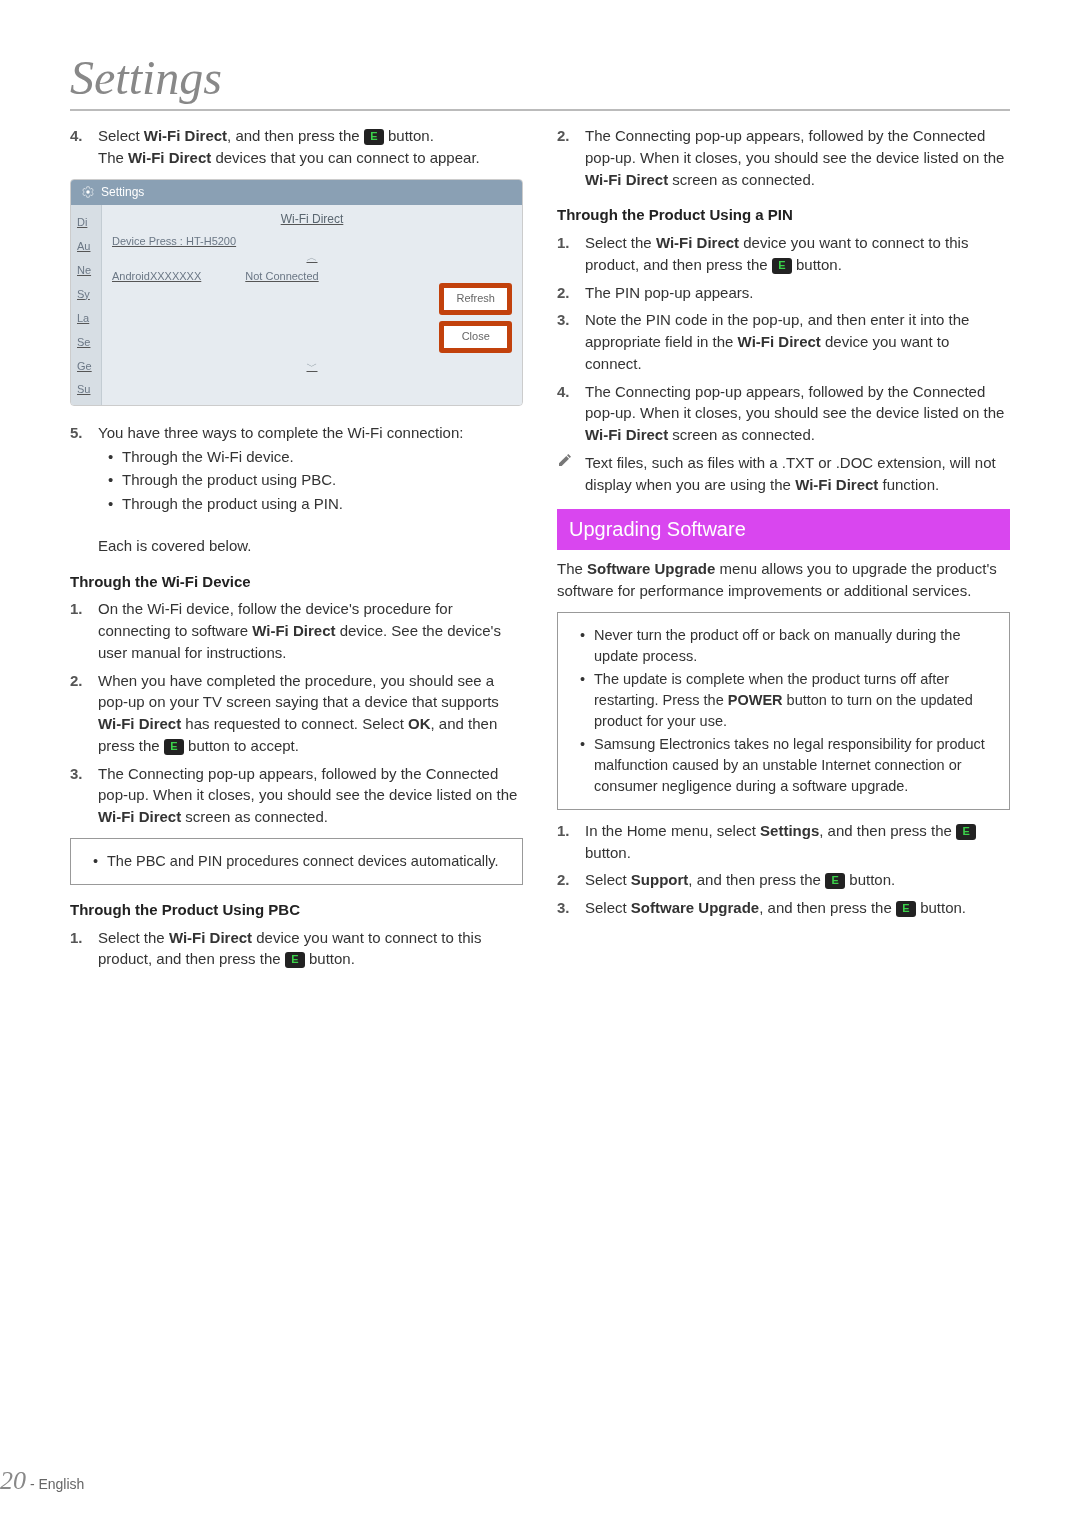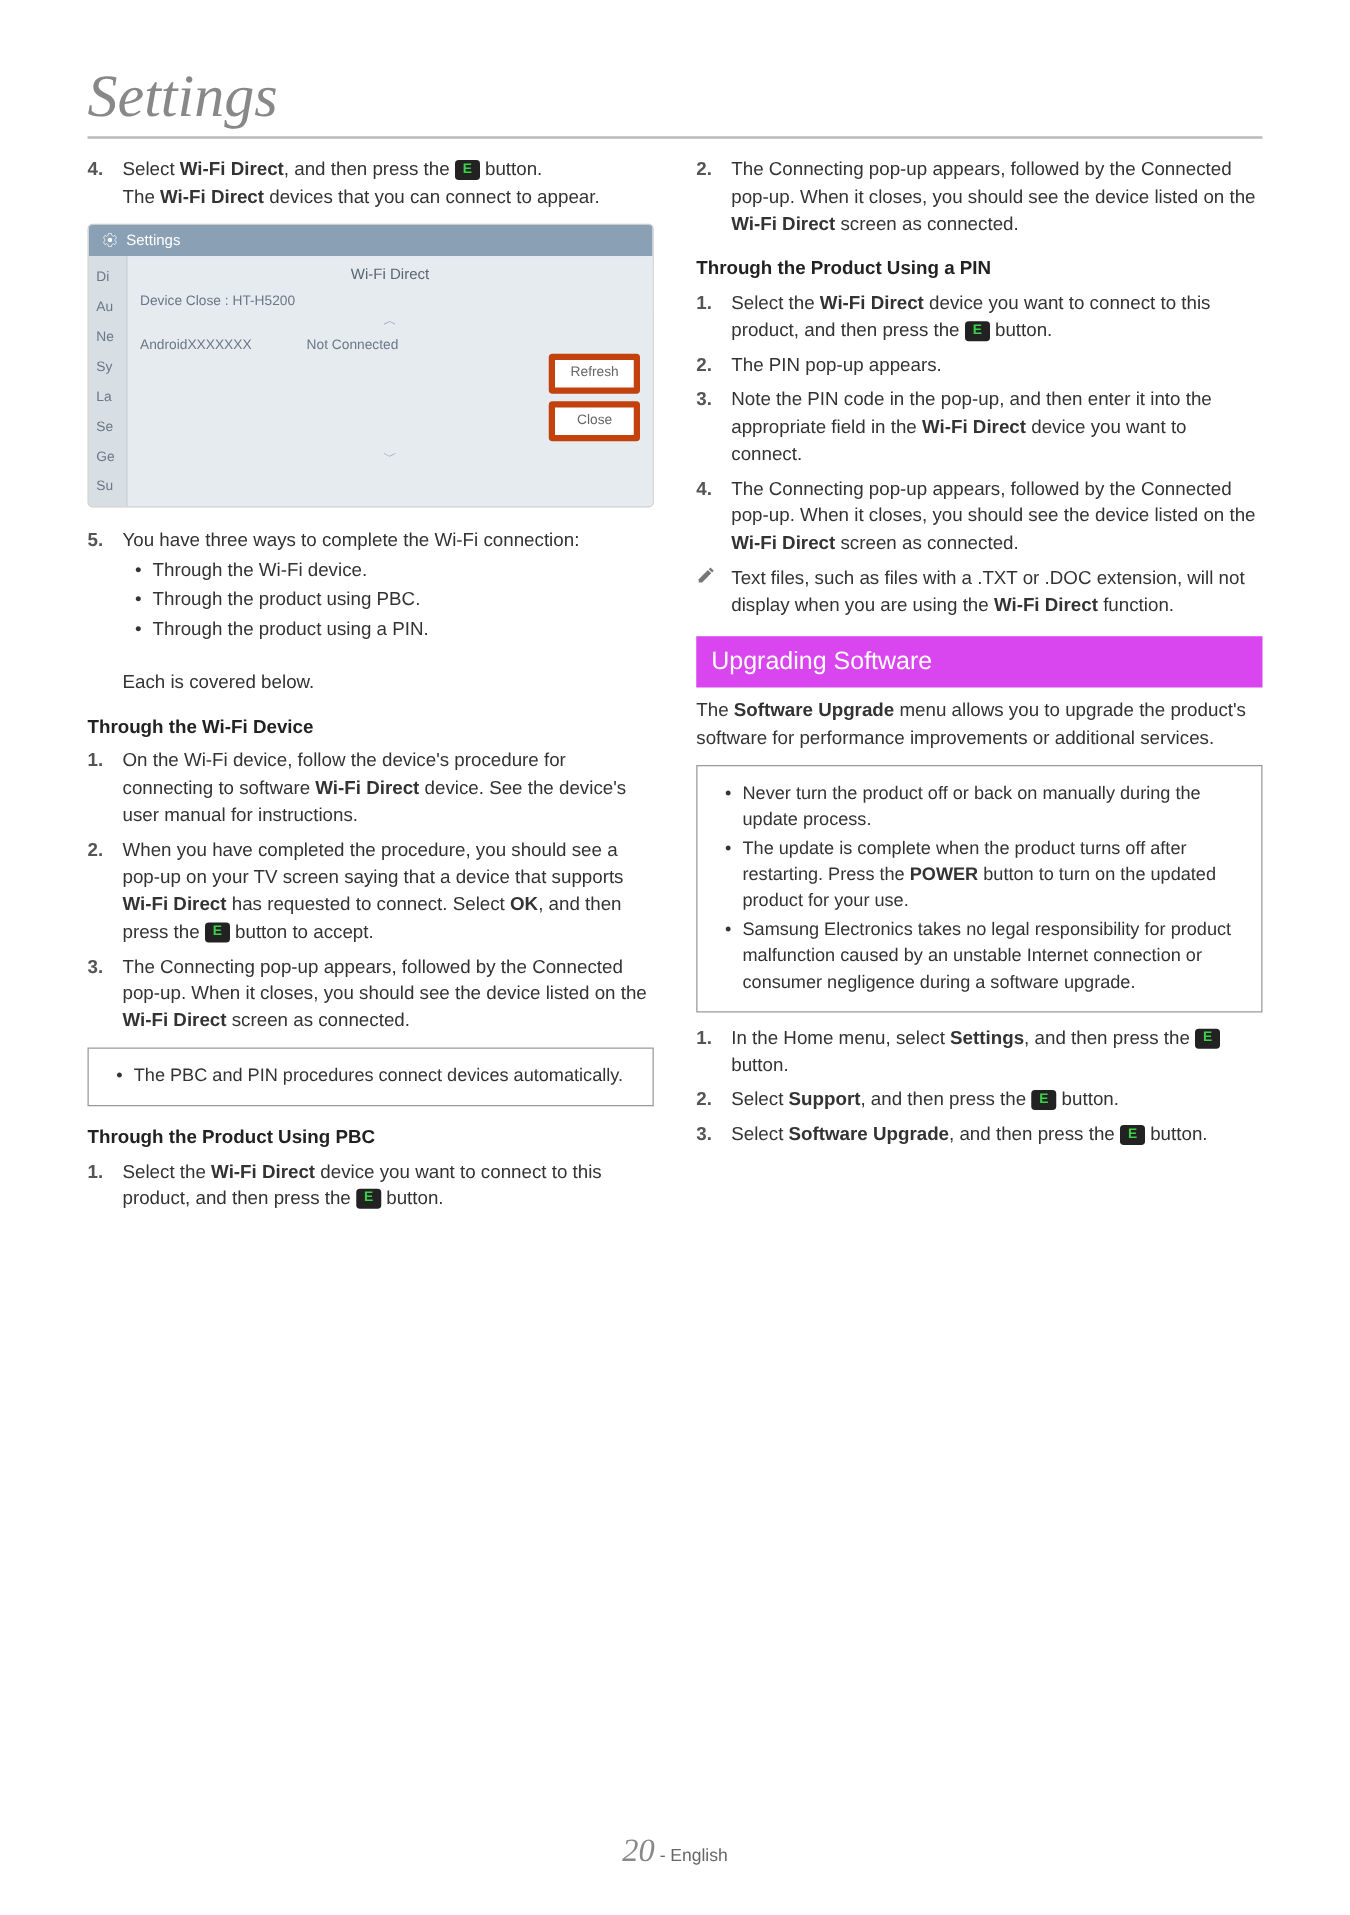--- a/index.html
+++ b/index.html
@@ -12,40 +12,40 @@
   .ol-num { width: 28px; flex-shrink: 0; font-weight: bold; color: #555; }
   .ol-body { flex: 1; }
   .bullet-row { display: flex; padding-left: 10px; margin: 2px 0; }
   .bullet-dot { width: 14px; flex-shrink: 0; }
   .enter-icon { display: inline-flex; vertical-align: middle; width: 20px; height: 16px; background: #222; border-radius: 3px; align-items: center; justify-content: center; color: #3bd24a; font-size: 11px; font-weight: bold; }
   .subhead { font-weight: bold; margin: 14px 0 6px 0; color: #222; font-size: 15px; }
   b { font-weight: bold; }
   
   .shot { border: 1px solid #ccc; background: linear-gradient(#f5f8fb,#e8ecef); border-radius: 4px; margin: 10px 0 16px 0; font-size: 12px; color: #555; overflow: hidden; }
   .shot-title { background: #8aa0b4; color: #fff; padding: 4px 10px; display: flex; align-items: center; gap: 6px; }
-  .shot-body { position: relative; display: flex; }
+  .shot-body { position: relative; display: flex; text-decoration: underline; }
   .side { width: 30px; background: #d7dee4; padding-top: 6px; }
   .side div { padding: 4px 6px; font-size: 11px; color: #6b7785; }
   .popup { flex: 1; background: #e6ebf0; border-left: 1px solid #c3ccd3; position: relative; min-height: 200px; }
   .popup-title { text-align: center; padding: 6px; color: #5a6670; }
   .popup-sub { padding: 0 10px 2px 10px; font-size: 11px; color: #6b7785; }
   .chev { text-align: center; color: #9aa5ad; font-size: 11px; line-height: 1; }
   .dev-row { display: flex; padding: 6px 10px; font-size: 11px; color: #6b7785; gap: 44px; }
   .btns { position: absolute; right: 10px; top: 78px; display: flex; flex-direction: column; gap: 6px; }
   .btn { background: #fff; border: 5px solid #c2410c; border-radius: 3px; font-size: 11px; color: #666; padding: 3px 12px; text-align: center; min-width: 56px; }
   
   .note-row { display: flex; gap: 8px; margin: 6px 0 2px 0; }
   .note-icon { width: 20px; flex-shrink: 0; }
   .note-svg { display: inline-block; }
   
   .callout { border: 1px solid #999; padding: 10px 12px; margin: 10px 0; font-size: 14.5px; }
   
   .section-bar { background: #d946ef; color: #fff; font-size: 20px; padding: 6px 12px; margin: 14px 0 8px 0; }
   
-  .footer { position: absolute; bottom: 36px; left: 0; right: 0; text-align: center; font-size: 14px; color: #666; }
+  .footer { position: absolute; bottom: 36px; left: 0; right: 0; text-align: left; font-size: 14px; color: #666; }
   .footer .pn { font-family: Georgia, serif; font-style: italic; font-size: 26px; color: #888; }
   .gear-icon { width: 14px; height: 14px; }
 </style>
 </head>
 <body>
 
 <div class="page-title">Settings</div>
 
 <div class="columns">
 
@@ -73,21 +73,21 @@
           <div>Au</div>
           <div>Ne</div>
           <div>Sy</div>
           <div>La</div>
           <div>Se</div>
           <div>Ge</div>
           <div>Su</div>
         </div>
         <div class="popup">
           <div class="popup-title">Wi-Fi Direct</div>
-          <div class="popup-sub">Device Close : HT-H5200</div>
+          <div class="popup-sub">Device Press : HT-H5200</div>
           <div class="chev">︿</div>
           <div class="dev-row">
             <span>AndroidXXXXXXX</span>
             <span>Not Connected</span>
           </div>
           <div class="btns">
             <div class="btn">Refresh</div>
             <div class="btn">Close</div>
           </div>
           <div class="chev" style="margin-top:70px">﹀</div>

